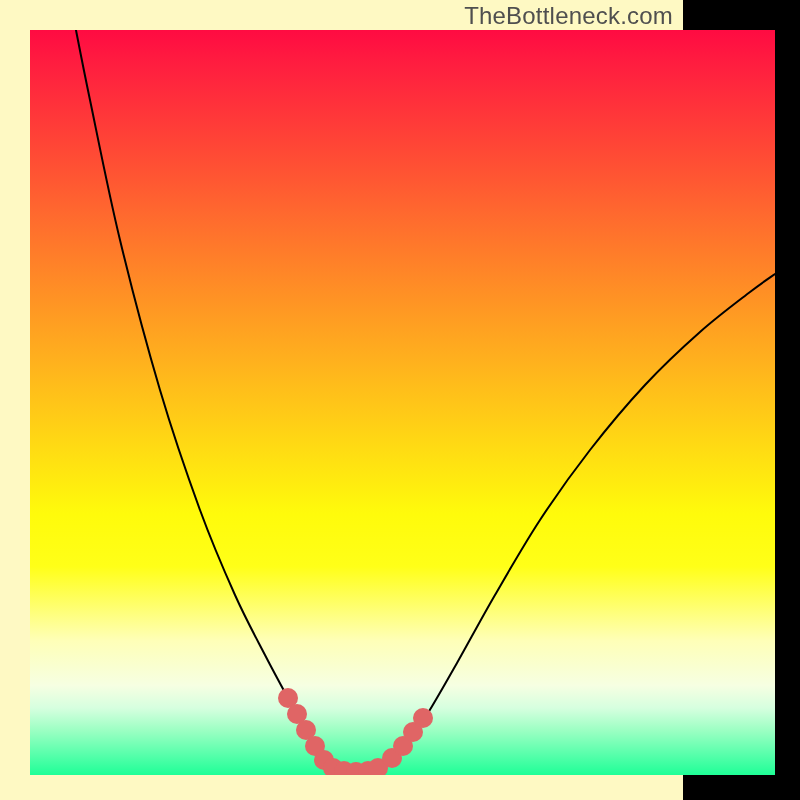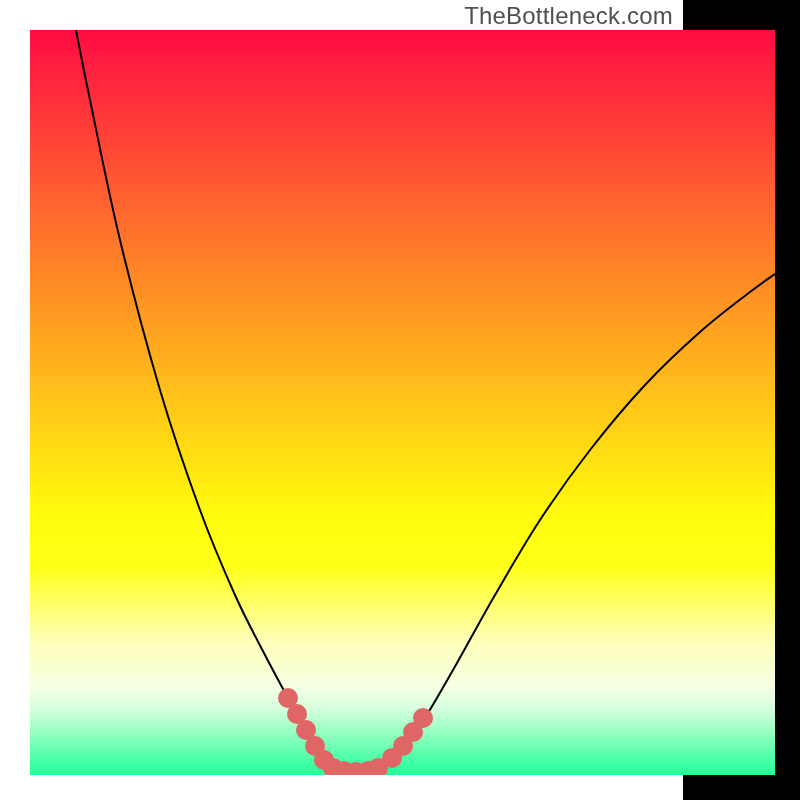--- a/index.html
+++ b/index.html
@@ -8,21 +8,21 @@
     width: 800px;
     height: 800px;
     background: #000000;
     overflow: hidden;
     font-family: Arial, Helvetica, sans-serif;
   }
   .frame {
     position: relative;
     width: 683px;
     height: 800px;
-    background: #ffffff;
+    background: #fef9c3;
   }
   .watermark {
     position: absolute;
     top: 2px;
     right: 10px;
     color: #4f4f4f;
     font-size: 24px;
     font-weight: 400;
     letter-spacing: 0.2px;
     z-index: 50;

